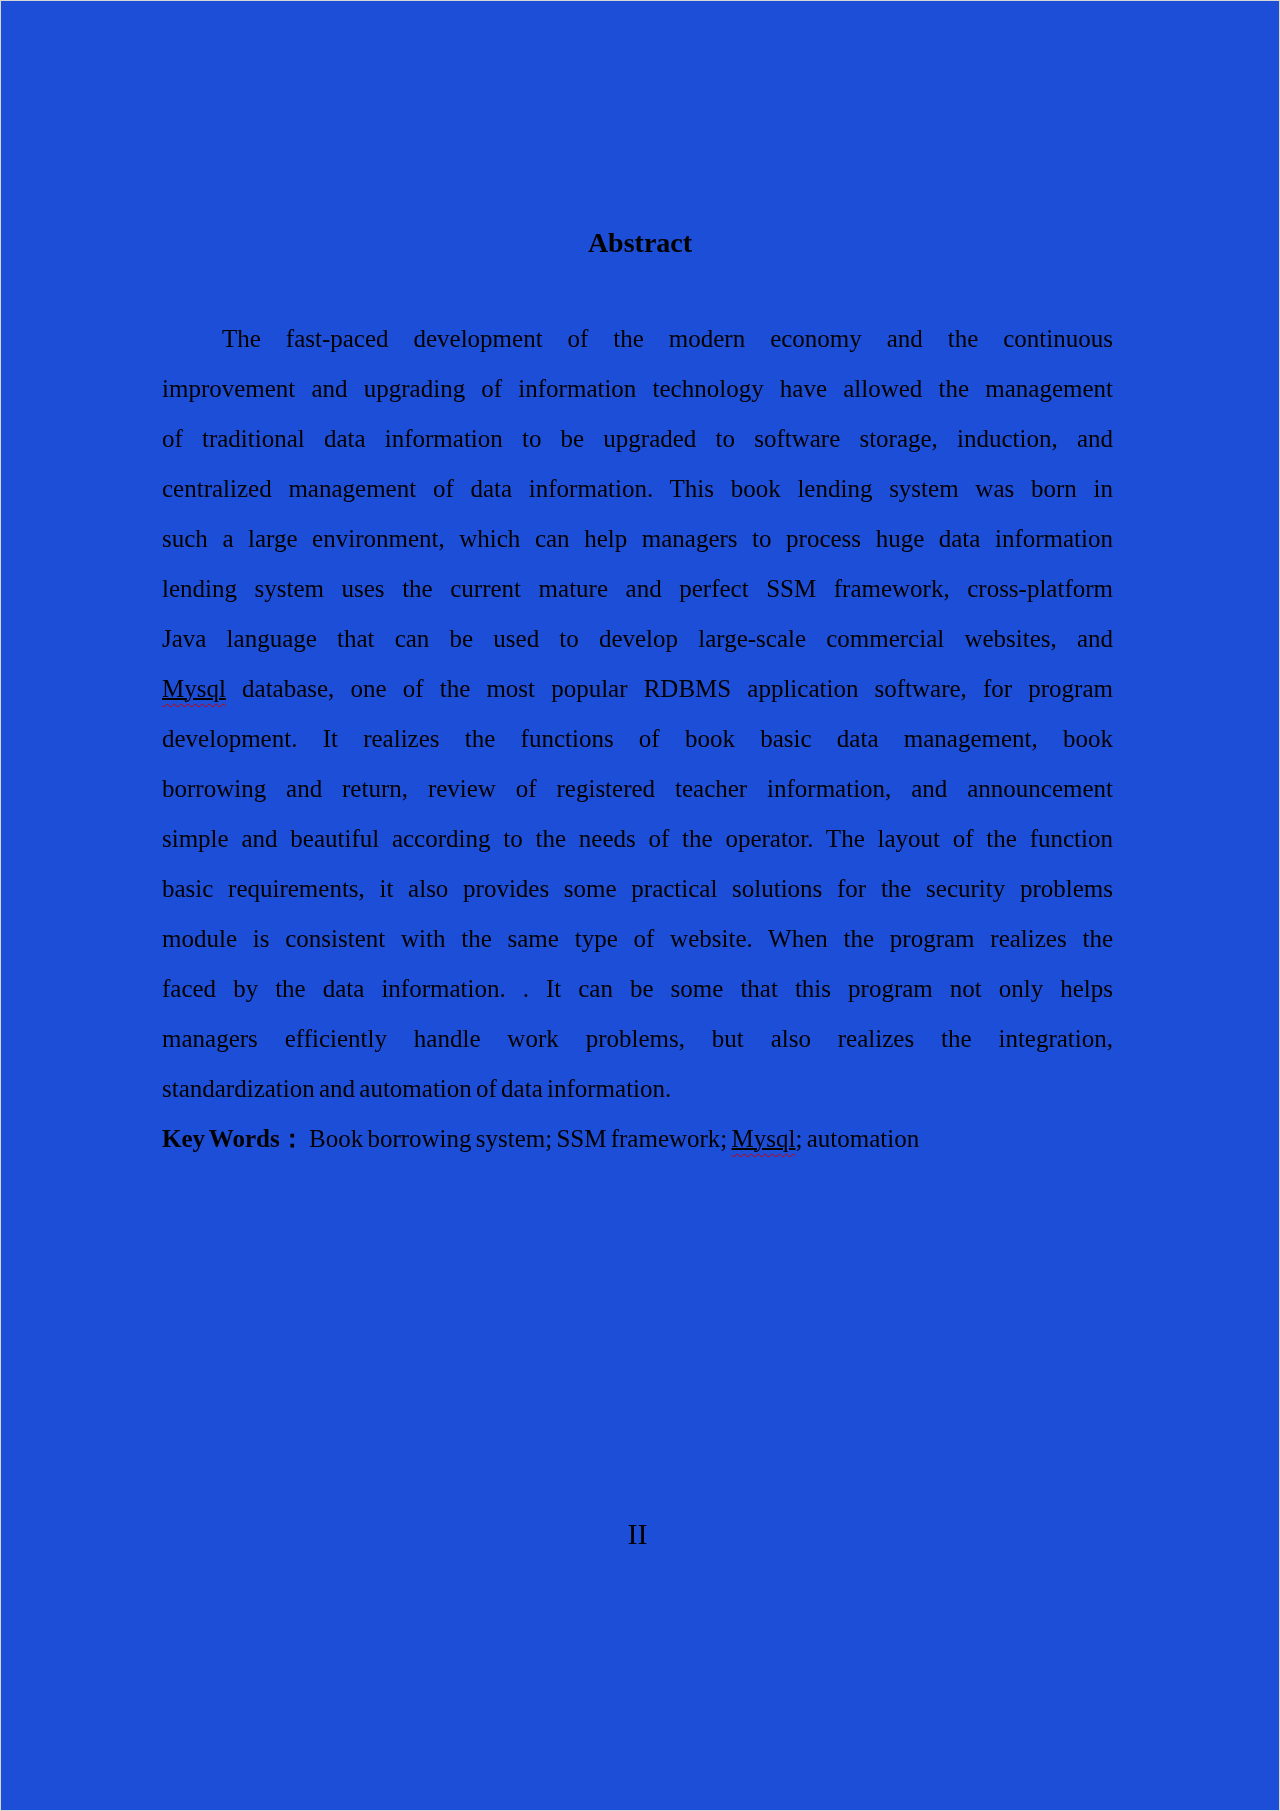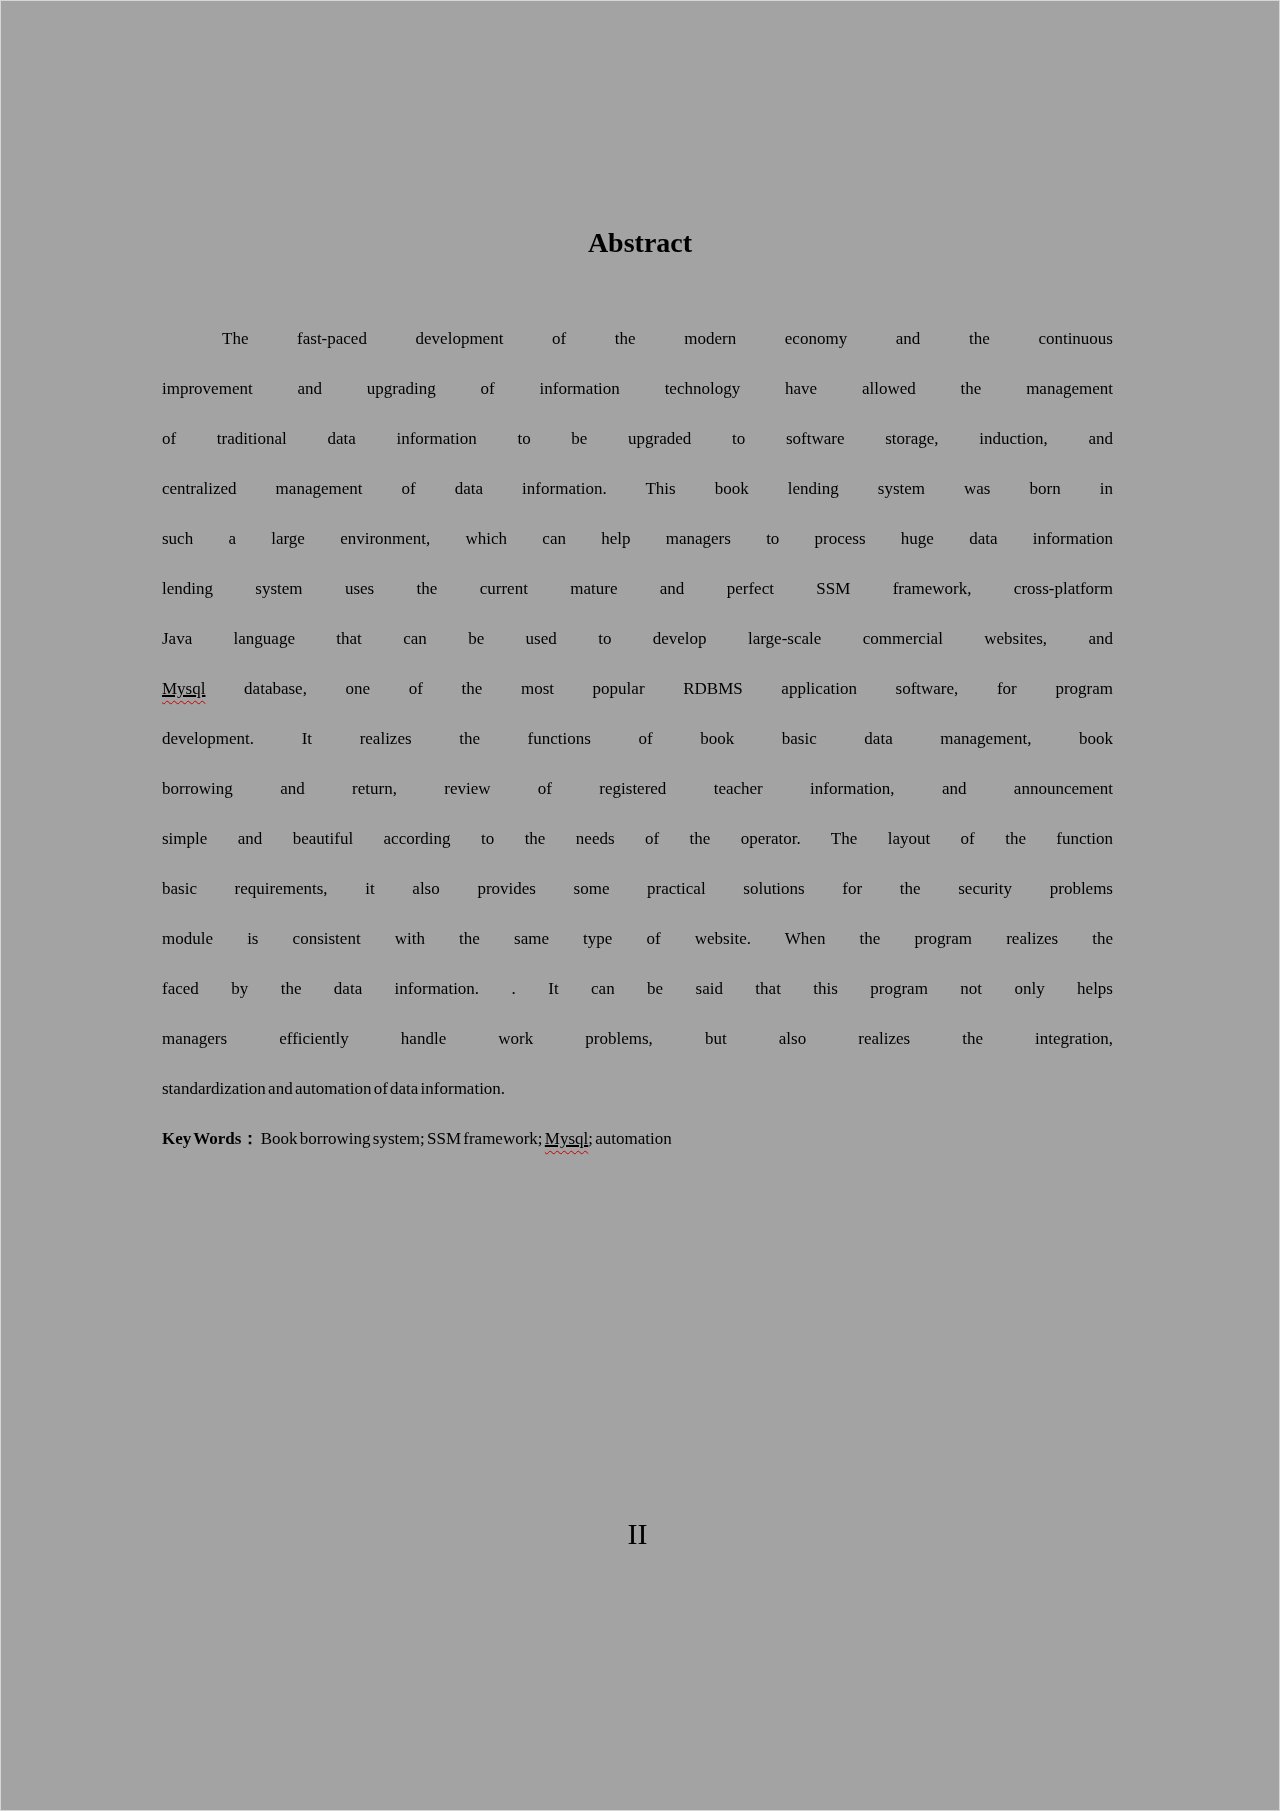--- a/index.html
+++ b/index.html
@@ -1,42 +1,42 @@
 <!DOCTYPE html>
 <html style="--text-color: #000000; --squiggle-color: #cc0000;"><head>
 <meta charset="utf-8">
 <style>
   html, body { margin: 0; padding: 0; background: #ffffff; }
   .page {
     position: relative;
     width: 1280px;
     height: 1811px;
     box-sizing: border-box;
-    background: #a3a3a3;
+    background: #1d4ed8;
     border: 1px solid #d6d6d6;
     font-family: "Liberation Serif", "DejaVu Serif", serif;
     color: var(--text-color, #000000);
     overflow: hidden;
   }
   .doc-title {
     margin: 222px 0 0 0;
     height: 40px;
     line-height: 40px;
     font-size: 28px;
     font-weight: bold;
     text-align: center;
   }
   .body-block {
     margin: 51px 0 0 161px;
     width: 951px;
   }
   .line {
     height: 50px;
     line-height: 50px;
-    font-size: 17px;
+    font-size: 25px;
     white-space: nowrap;
     text-align: justify;
     text-align-last: justify;
     word-spacing: -2px;
   }
   .line.last { text-align-last: left; }
   .line.indent { text-indent: 60px; }
   .kw-label { font-weight: bold; }
   .uline {
     text-decoration: underline;
@@ -70,20 +70,20 @@
       <div class="line">centralized management of data information. This book lending system was born in</div>
       <div class="line">such a large environment, which can help managers to process huge data information</div>
       <div class="line">lending system uses the current mature and perfect SSM framework, cross-platform</div>
       <div class="line">Java language that can be used to develop large-scale commercial websites, and</div>
       <div class="line"><span class="uline"><span class="squiggle">Mysql</span></span> database, one of the most popular RDBMS application software, for program</div>
       <div class="line">development. It realizes the functions of book basic data management, book</div>
       <div class="line">borrowing and return, review of registered teacher information, and announcement</div>
       <div class="line">simple and beautiful according to the needs of the operator. The layout of the function</div>
       <div class="line">basic requirements, it also provides some practical solutions for the security problems</div>
       <div class="line">module is consistent with the same type of website. When the program realizes the</div>
-      <div class="line">faced by the data information. . It can be said that this program not only helps</div>
+      <div class="line">faced by the data information. . It can be some that this program not only helps</div>
       <div class="line">managers efficiently handle work problems, but also realizes the integration,</div>
       <div class="line last">standardization and automation of data information.</div>
       <div class="line last"><span class="kw-label">Key Words：</span> Book borrowing system; SSM framework; <span class="uline"><span class="squiggle">Mysql</span></span>; automation</div>
     </div>
 
   <div class="page-number">II</div>
 </div>
 
 </body></html>

